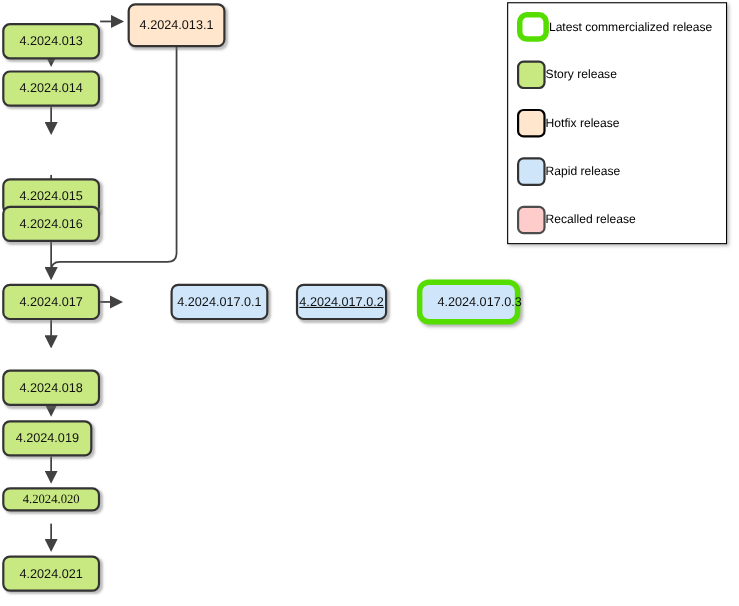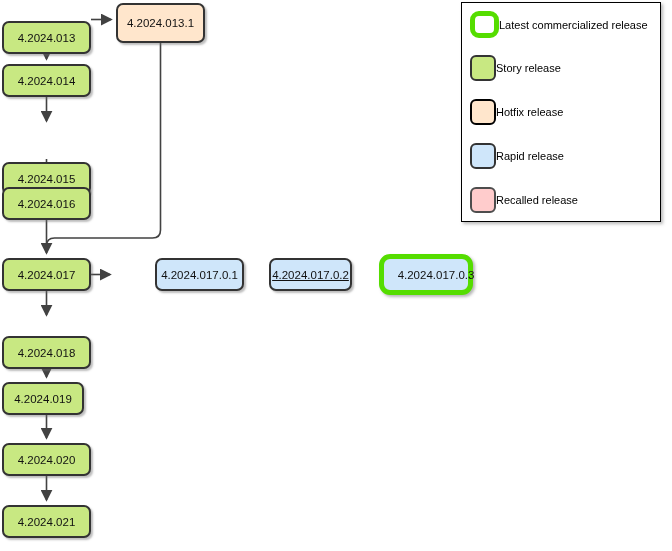--- a/index.html
+++ b/index.html
@@ -108,21 +108,21 @@
       <div class="node hotfix" style="left: 116px; top: 3px; width: 89px; height: 40px;">4.2024.013.1</div>
       <div class="node story" style="left: 2px; top: 64px; width: 89px; height: 33px;">4.2024.014</div>
       <div class="node story" style="left: 2px; top: 126px; width: 89px; height: 33px; margin-top: 36px;">4.2024.015</div>
       <div class="node story" style="left: 2px; top: 187px; width: 89px; height: 33px;">4.2024.016</div>
       <div class="node story" style="left: 2px; top: 258px; width: 89px; height: 33px;">4.2024.017</div>
       <div class="node rapid" style="left: 115px; top: 258px; width: 89px; height: 33px;">4.2024.017.0.1</div>
       <div class="node rapid" style="left: 229px; top: 258px; width: 83px; height: 33px; text-decoration: underline;">4.2024.017.0.2</div>
       <div class="node rapid latest" style="left: 339px; top: 254px; width: 94px; height: 41px;">4.2024.017.0.3</div>
       <div class="node story" style="left: 2px; top: 336px; width: 89px; height: 33px;">4.2024.018</div>
       <div class="node story" style="left: 2px; top: 382px; width: 82px; height: 33px;">4.2024.019</div>
-      <div class="node story" style="left: 2px; top: 443px; width: 89px; height: 33px;">4.2024.020</div>
+      <div class="node story" style="left: 2px; top: 443px; width: 89px; height: 22px; font-family: Liberation Serif, serif;">4.2024.020</div>
       <div class="node story" style="left: 2px; top: 505px; width: 89px; height: 33px;">4.2024.021</div>
     </div>
   <div class="legend" id="legend">
       <div class="legend-row">
         <span class="swatch latest"></span>
         <span class="legend-label">Latest commercialized release</span>
       </div>
       <div class="legend-row">
         <span class="swatch story"></span>
         <span class="legend-label">Story release</span>

